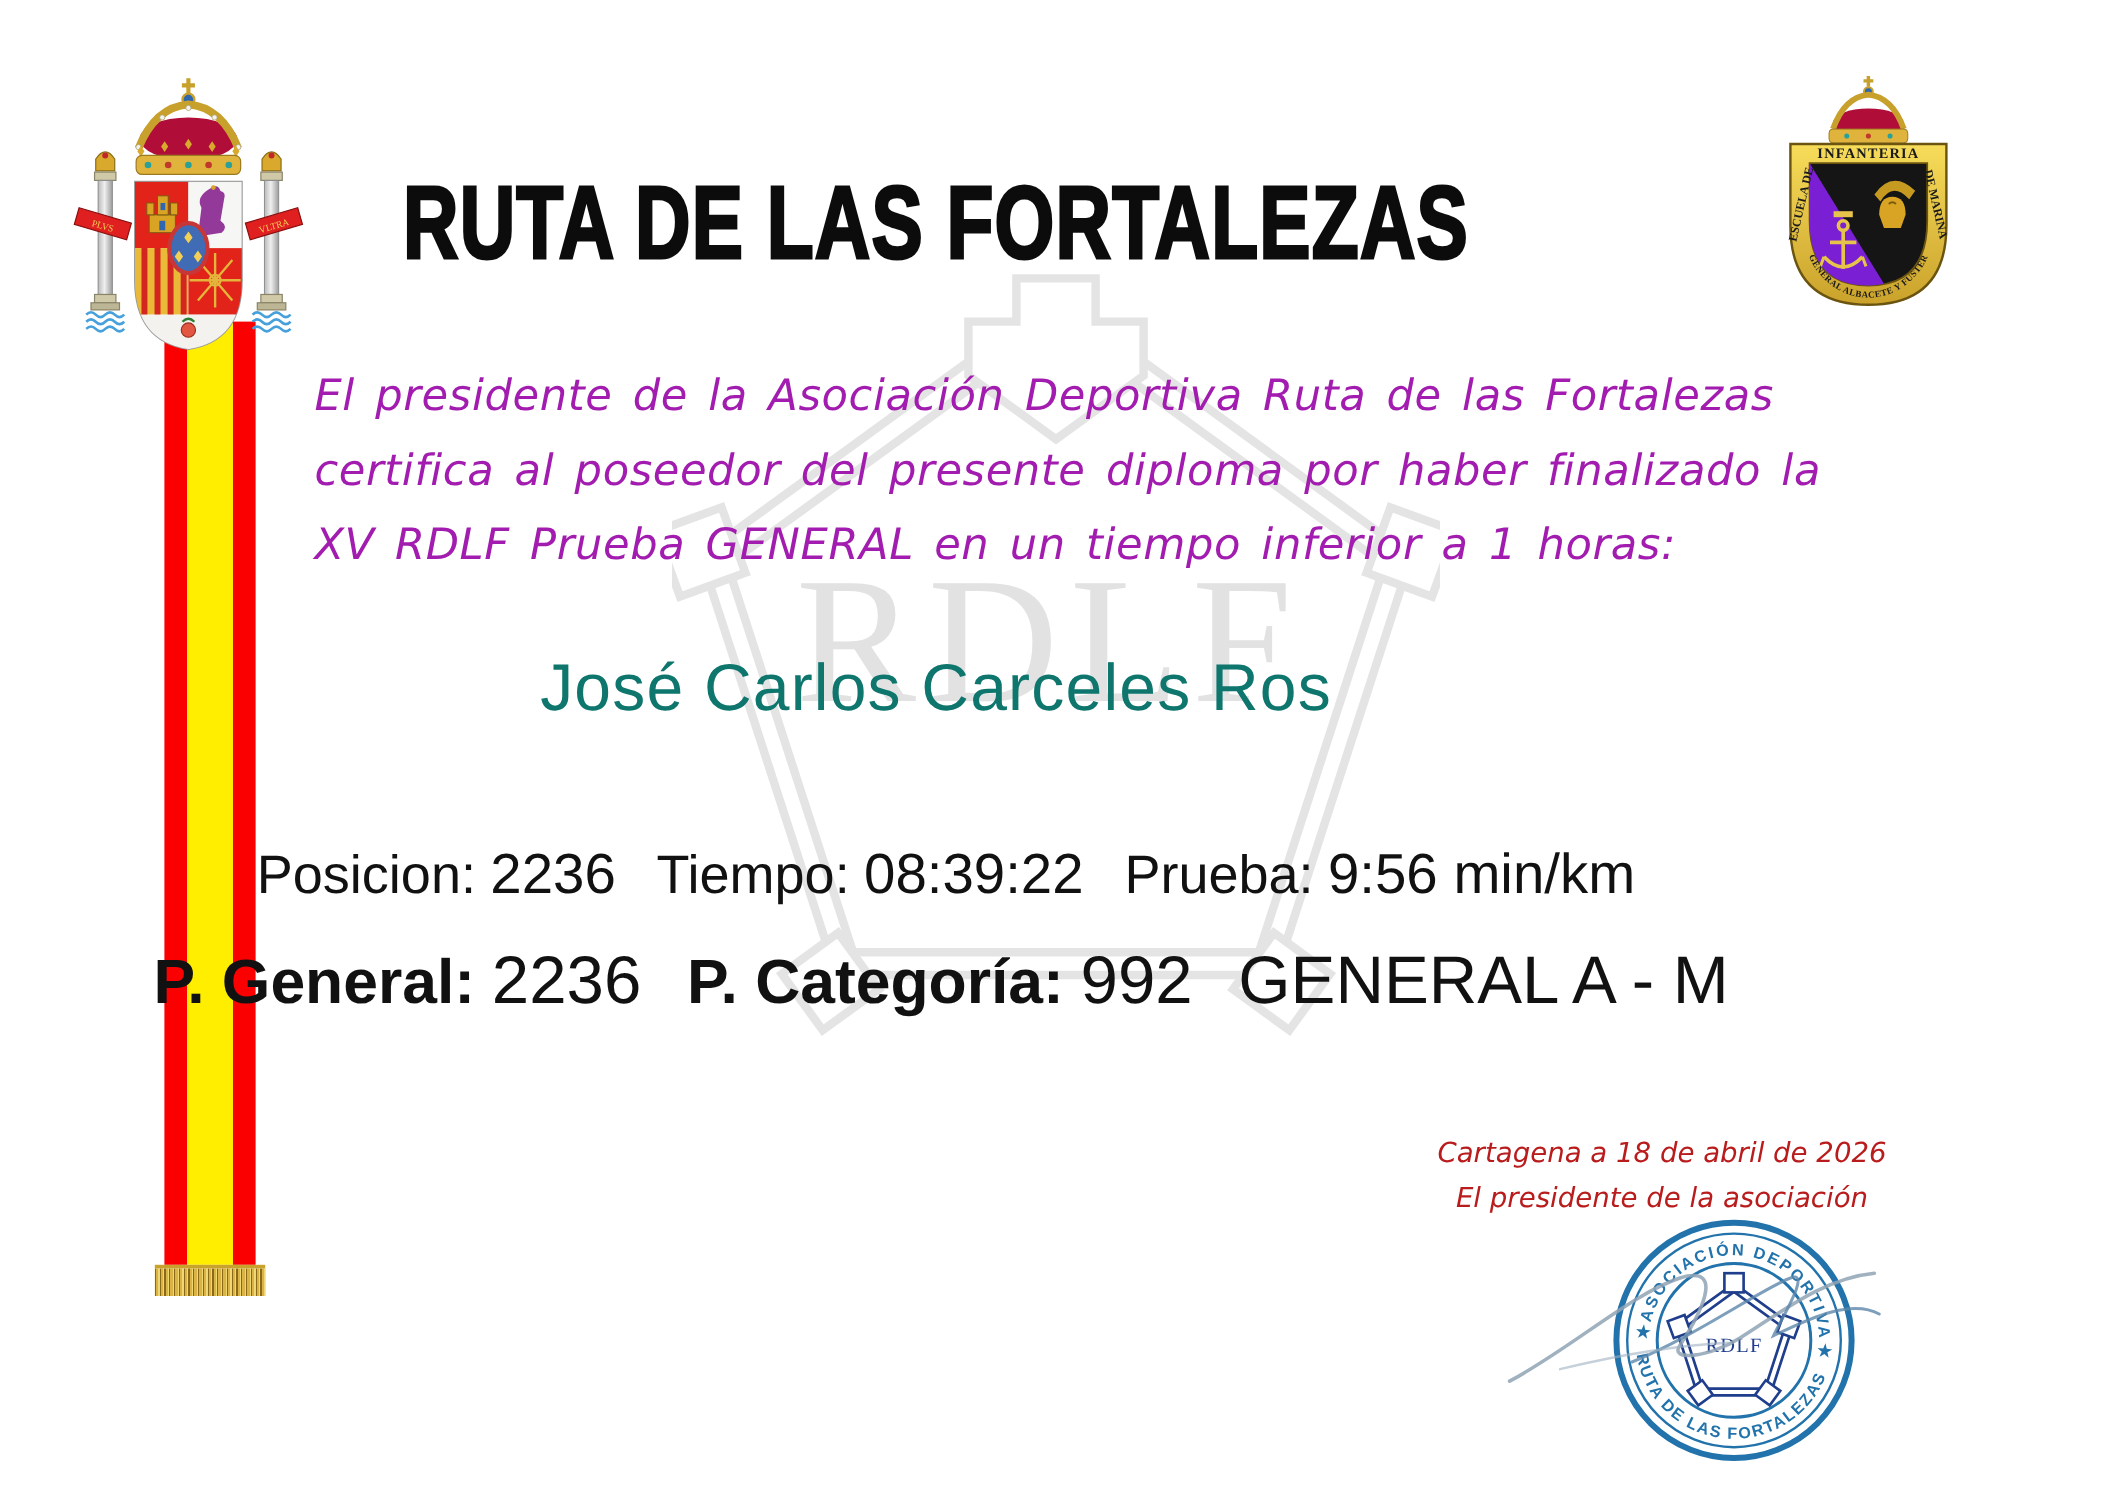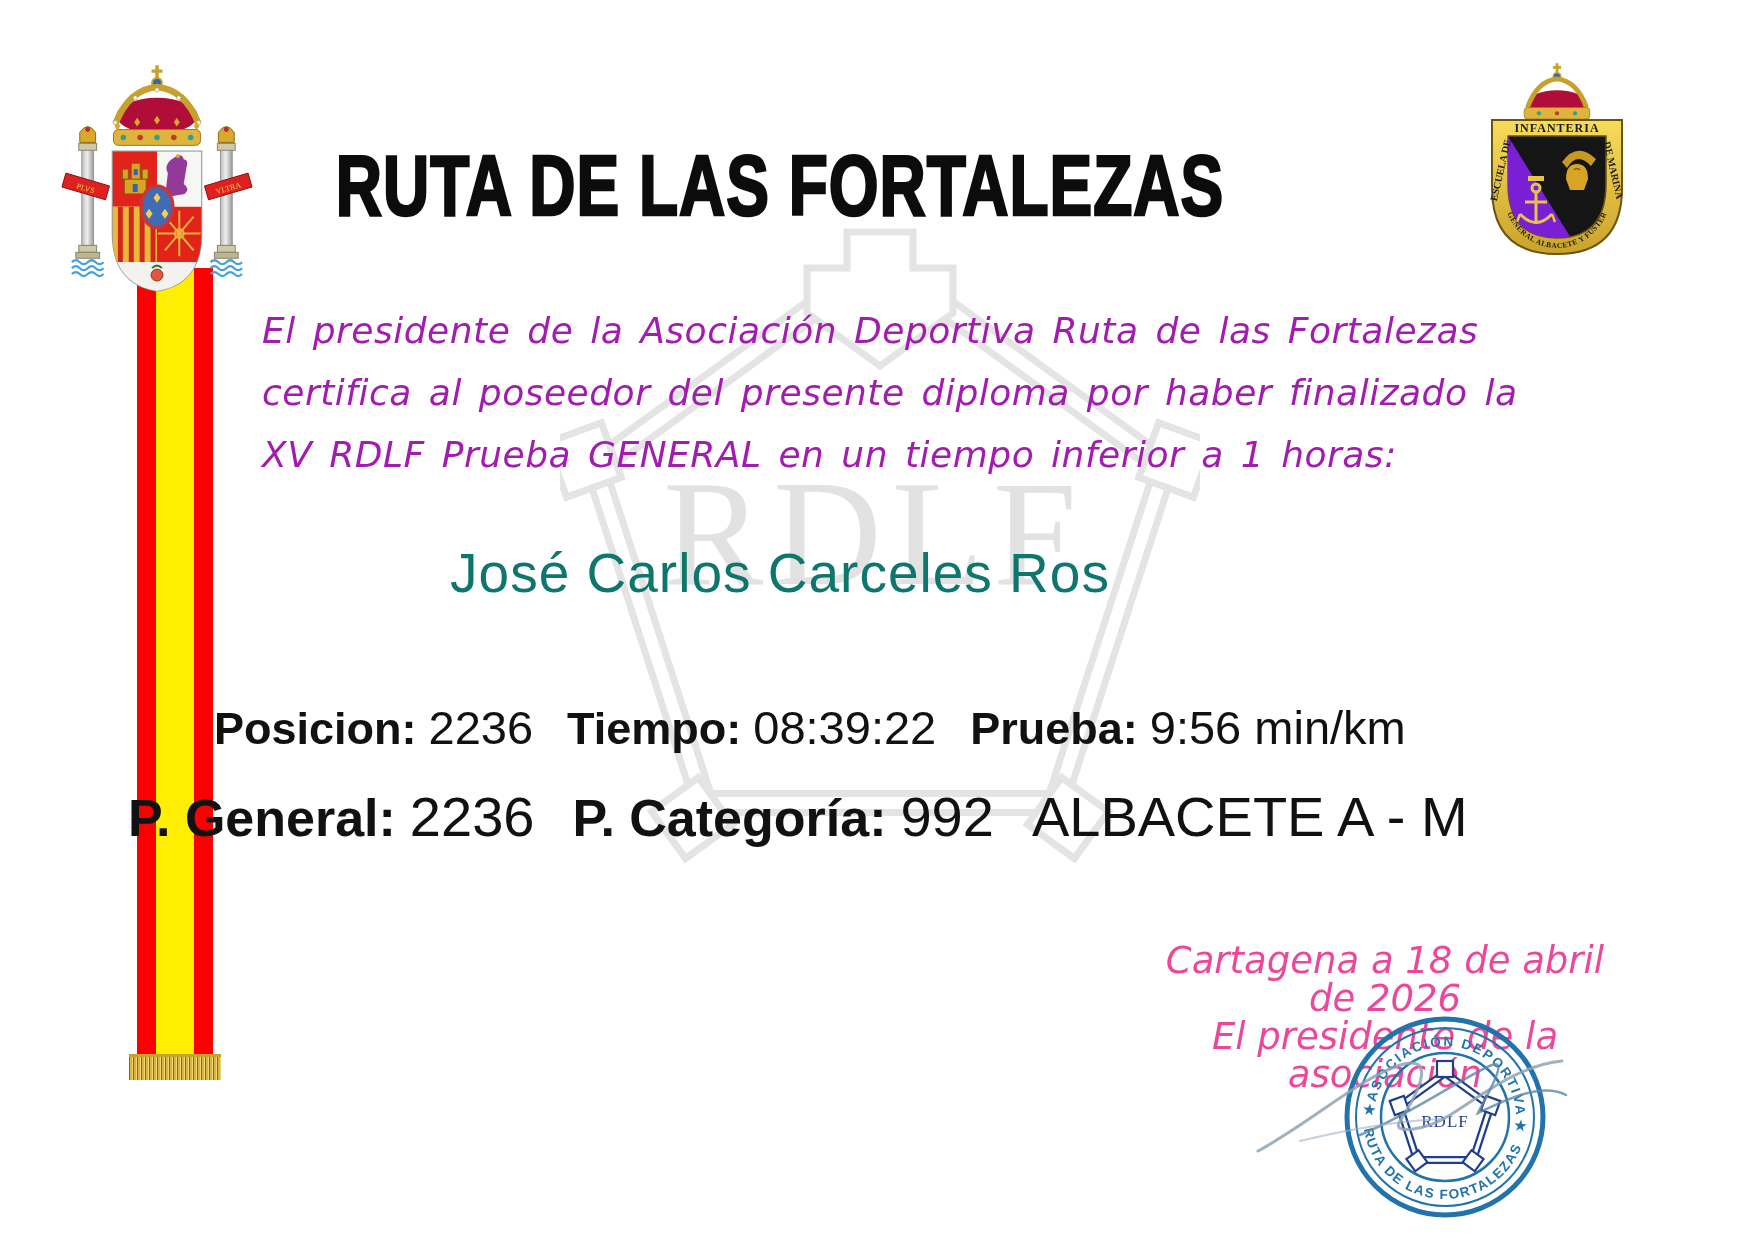--- a/index.html
+++ b/index.html
@@ -32,32 +32,32 @@
     position:absolute;left:262px;top:300px;width:1260px;z-index:4;
     font-family:"DejaVu Sans",sans-serif;font-style:italic;
     font-size:36px;line-height:62px;color:#a21caf;letter-spacing:0.5px;word-spacing:5px;
     white-space:nowrap;
   }
   .name{
     position:absolute;left:330px;top:541px;width:900px;text-align:center;z-index:4;
     font-size:55px;font-weight:400;letter-spacing:1px;color:#0f766e;white-space:nowrap;
   }
   .stats1{position:absolute;left:214px;top:700px;z-index:4;white-space:nowrap;}
-  .stats1 .lbl{font-weight:bold;font-size:45px;}
+  .stats1 .lbl{font-weight:normal;font-size:45px;}
   .stats1 .val{font-size:47px;margin-right:34px;}
   .stats1 .lbl{margin-right:12px;}
   .stats2{position:absolute;left:128px;top:784px;z-index:4;white-space:nowrap;}
   .stats2 .lbl{font-weight:bold;font-size:52px;margin-right:14px;}
   .stats2 .val{font-size:56px;margin-right:38px;}
   .stats2 .cat{font-size:56px;}
   
   .dateblock{
     position:absolute;left:1150px;top:942px;width:470px;text-align:center;z-index:4;
     font-family:"DejaVu Sans",sans-serif;font-style:italic;
-    font-size:37px;line-height:38px;color:#ec4899;
+    font-size:23px;line-height:38px;color:#b91c1c;
   }
   .stamp{position:absolute;left:1240px;top:1003px;z-index:5;}
 </style>
 </head>
 <body>
 
 <div class="page">
 
   <div class="flag"></div>
   <div class="fringe"></div>
@@ -251,21 +251,21 @@
     <div>XV RDLF Prueba GENERAL en un tiempo inferior a 1 horas:</div>
   </div>
 
   <div class="name">José Carlos Carceles Ros</div>
 
   <div class="stats1">
     <span class="lbl">Posicion:</span><span class="val">2236</span><span class="lbl">Tiempo:</span><span class="val">08:39:22</span><span class="lbl">Prueba:</span><span class="val">9:56 min/km</span>
   </div>
 
   <div class="stats2">
-    <span class="lbl">P. General:</span><span class="val">2236</span><span class="lbl">P. Categoría:</span><span class="val">992</span><span class="cat">ALBACETE A - M</span>
+    <span class="lbl">P. General:</span><span class="val">2236</span><span class="lbl">P. Categoría:</span><span class="val">992</span><span class="cat">GENERAL A - M</span>
   </div>
 
   <div class="dateblock">
     <div>Cartagena a 18 de abril de 2026</div>
     <div>El presidente de la asociación</div>
   </div>
 
   <svg class="stamp" width="330" height="238" viewBox="0 0 330 238">
     <defs>
       <path id="arcTop" d="M134,114 A71,71 0 1 1 276,114" fill="none"></path>

